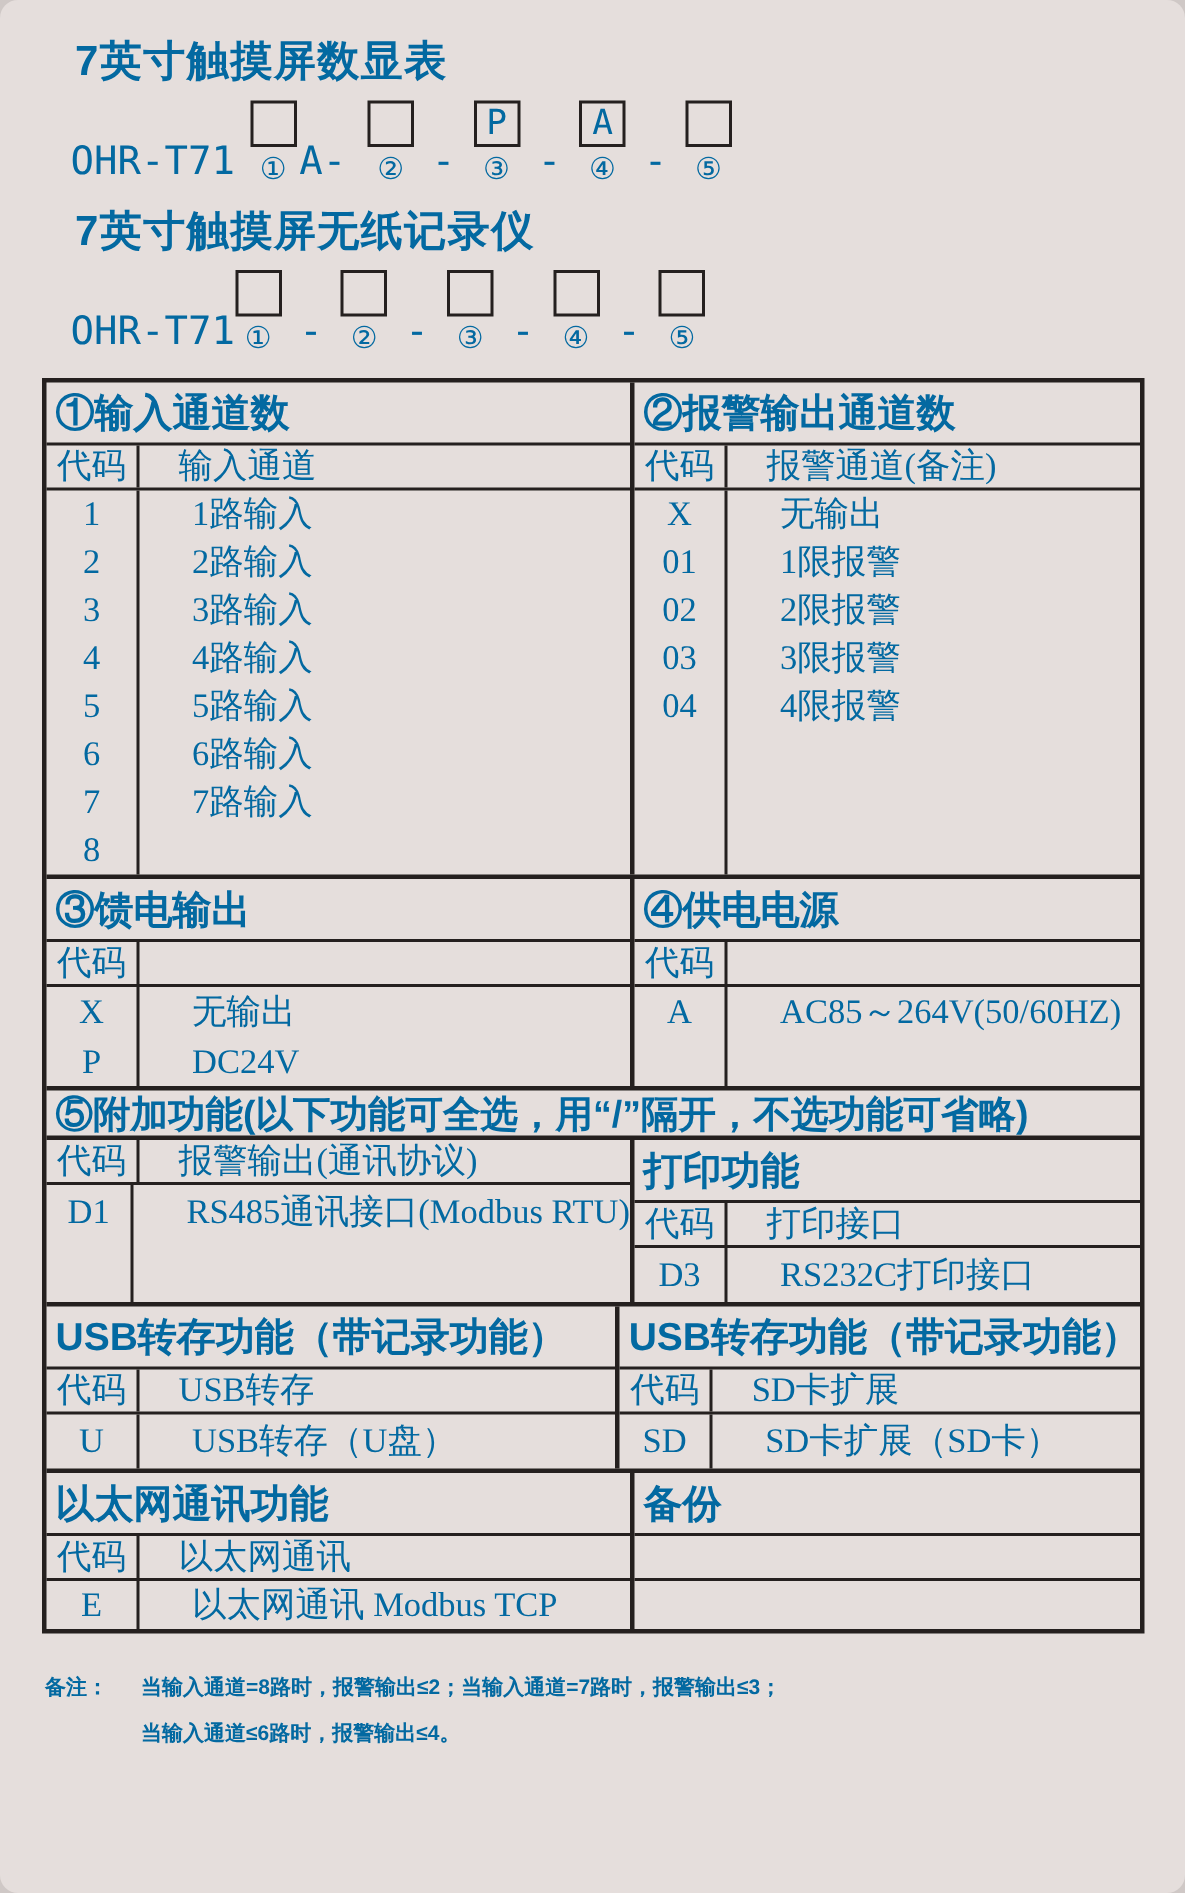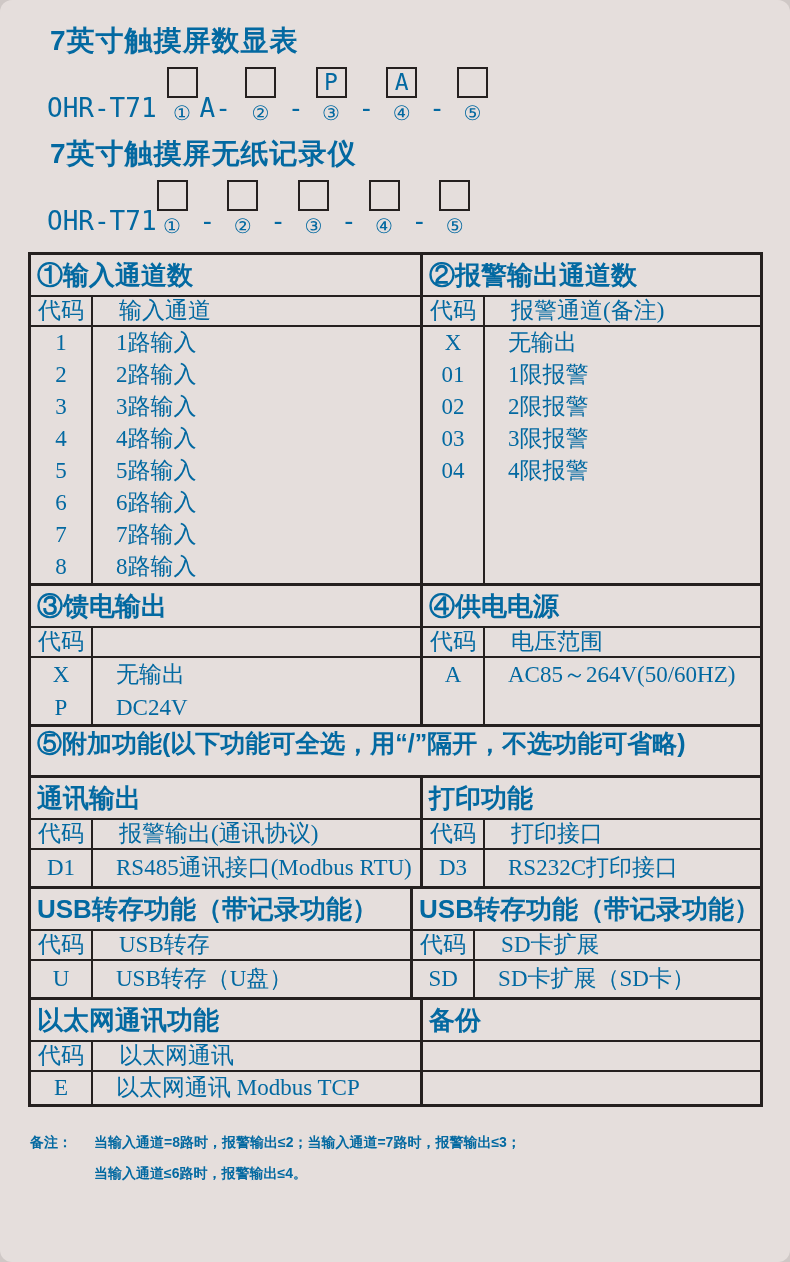--- a/index.html
+++ b/index.html
@@ -72,29 +72,29 @@
     white-space: nowrap;
   }
   .sub .c { width: 62px; border-right: 2px solid #25201f; text-align: center; }
   .sub .d { flex: 1; padding-left: 26px; }
   .body {
     flex: 1; display: flex;
     font-size: 23px;
     font-family: "Liberation Serif", serif;
   }
   .codes { width: 62px; border-right: 2px solid #25201f; text-align: center; }
-  .descs { flex: 1; padding-left: 23px; }
+  .descs { flex: 1; padding-left: 23px; margin-left: 12px; }
   .codes span, .descs span { display: block; height: 32px; line-height: 32px; white-space: nowrap; }
   .sec-s2 .codes span, .sec-s2 .descs span { height: 33px; line-height: 33px; }
   .sec-s4 .codes span, .sec-s4 .descs span,
   .sec-s5 .codes span, .sec-s5 .descs span { height: 36px; line-height: 36px; }
   .sec-s6 .codes span, .sec-s6 .descs span { height: 32px; line-height: 32px; }
   .fullrow {
     display: block; width: 100%;
-    height: 48px; line-height: 32px;
+    height: 30px; line-height: 32px;
     font-size: 25px; font-weight: 700;
     padding-left: 6px;
     font-family: "Liberation Sans", sans-serif;
     white-space: nowrap;
   }
   .bodycol { flex: 1; display: flex; flex-direction: column; }
   .erow { height: 30px; border-bottom: 2px solid #25201f; }
   .efill { flex: 1; }
   
   .note {
@@ -190,21 +190,20 @@
             <span>8</span>
           </div>
           <div class="descs">
             <span>1路输入</span>
             <span>2路输入</span>
             <span>3路输入</span>
             <span>4路输入</span>
             <span>5路输入</span>
             <span>6路输入</span>
             <span>7路输入</span>
-            <span>8路输入</span>
           </div>
         </div>
       </div>
       <div class="half hr">
         <div class="shead">②报警输出通道数</div>
         <div class="sub">
           <span class="c">代码</span>
           <span class="d">报警通道(备注)</span>
         </div>
         <div class="body">
@@ -240,40 +239,38 @@
           <div class="descs">
             <span>无输出</span>
             <span>DC24V</span>
           </div>
         </div>
       </div>
       <div class="half hr">
         <div class="shead">④供电电源</div>
         <div class="sub">
           <span class="c">代码</span>
-          <span class="d">电压范围</span>
         </div>
         <div class="body">
           <div class="codes">
             <span>A</span>
           </div>
           <div class="descs">
             <span>AC85～264V(50/60HZ)</span>
           </div>
         </div>
       </div>
     </div>
 
     <div class="sec sec-s3">
       <span class="fullrow">⑤附加功能(以下功能可全选，用“/”隔开，不选功能可省略)</span>
     </div>
 
     <div class="sec sec-s4">
       <div class="half hl">
-        <div class="shead">通讯输出</div>
         <div class="sub">
           <span class="c">代码</span>
           <span class="d">报警输出(通讯协议)</span>
         </div>
         <div class="body">
           <div class="codes">
             <span>D1</span>
           </div>
           <div class="descs">
             <span>RS485通讯接口(Modbus RTU)</span>

